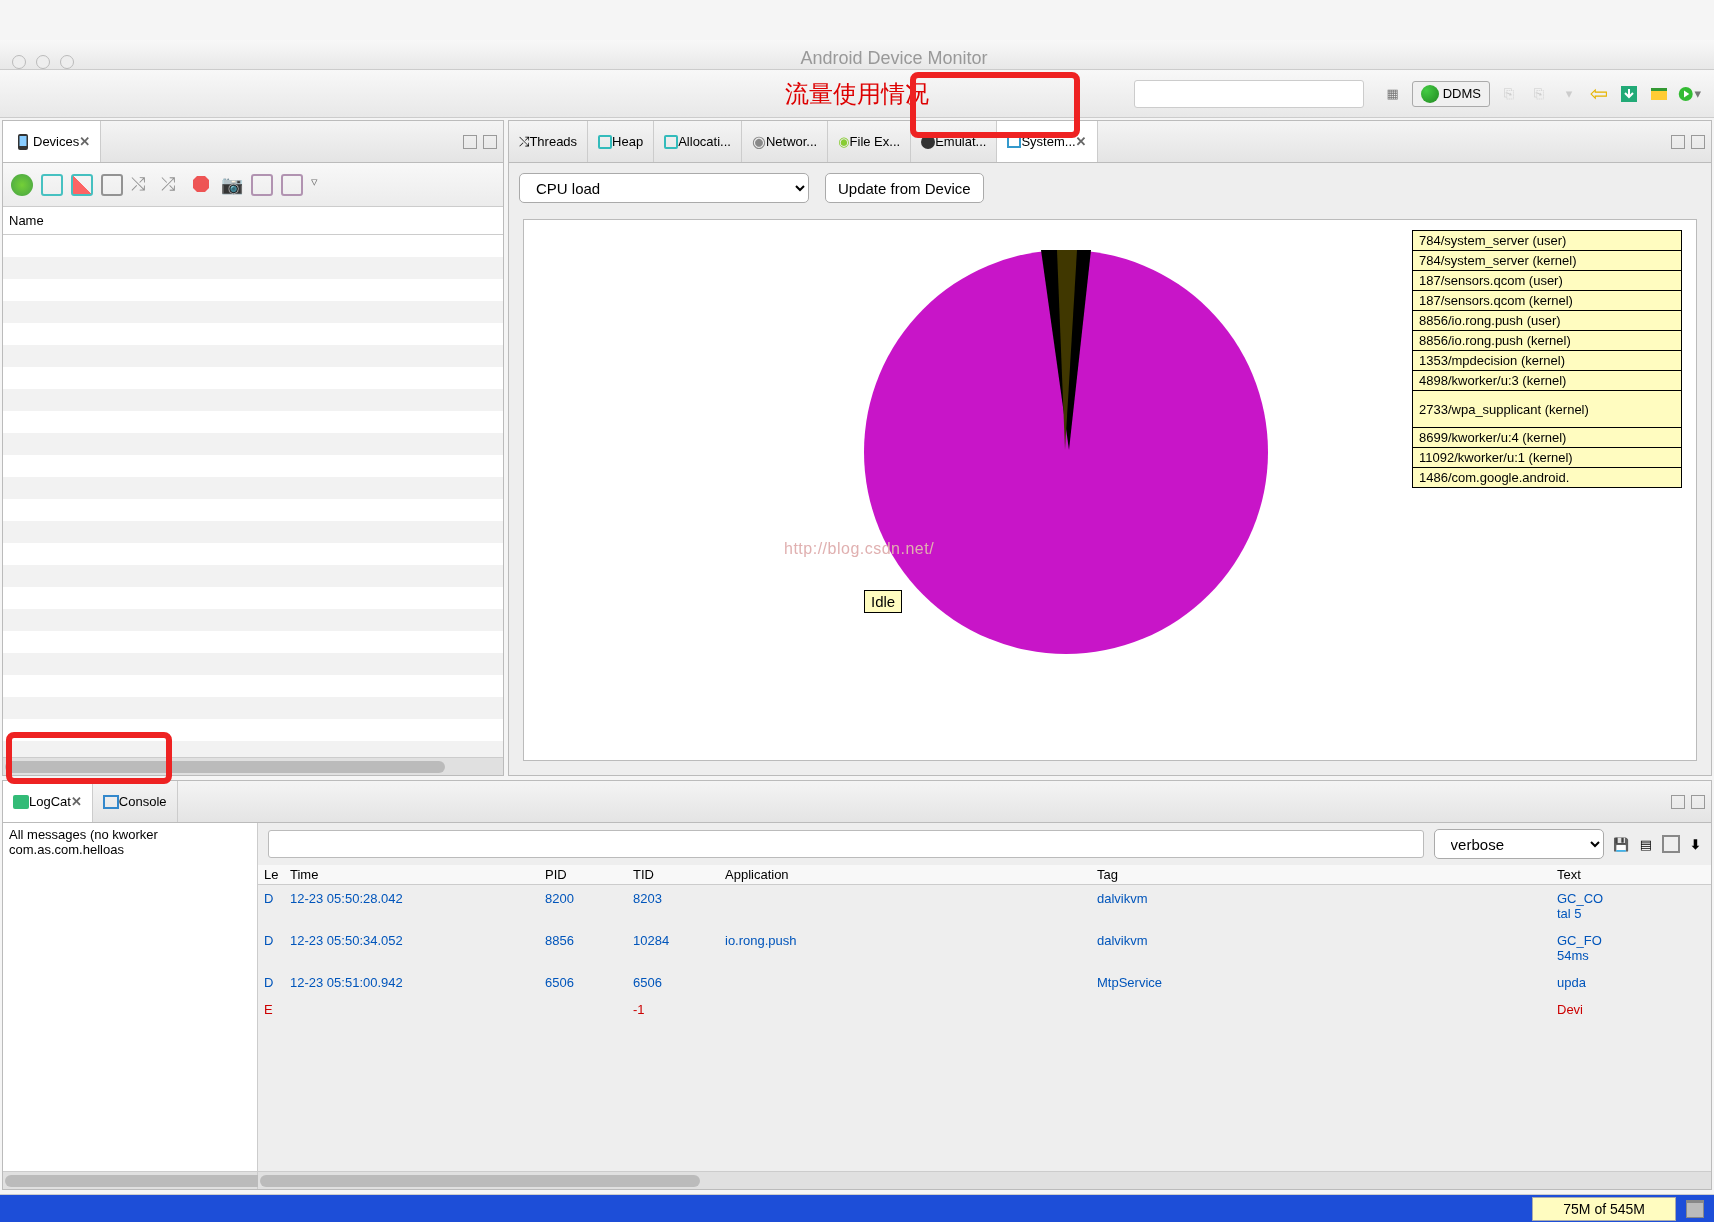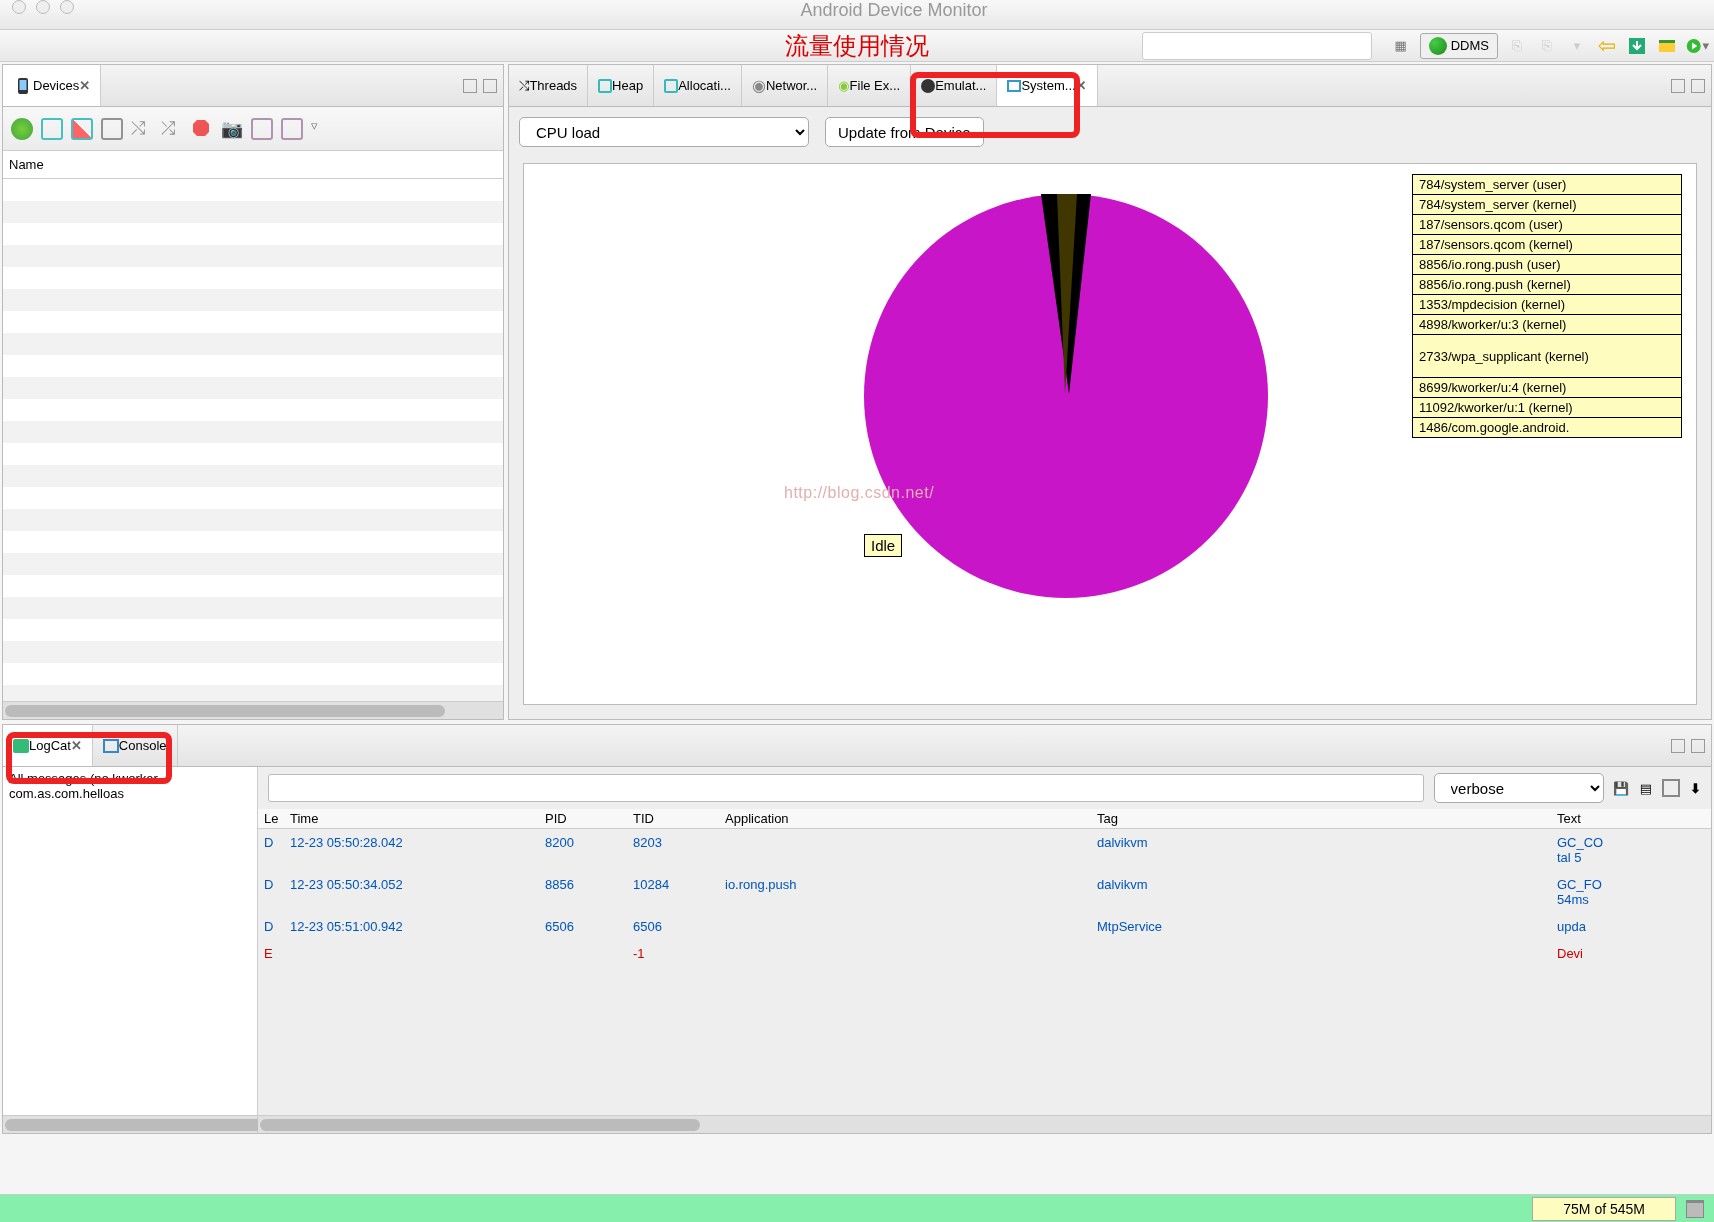--- a/index.html
+++ b/index.html
@@ -1,21 +1,21 @@
 <!DOCTYPE html>
 <html><head>
 <meta charset="utf-8">
 <style>
   *{box-sizing:border-box;margin:0;padding:0;font-family:Helvetica,Arial,sans-serif;font-size:13px;}
   body{background:#f5f5f5;width:1714px;height:1222px;overflow:hidden;position:relative;}
-  .titlebar{height:30px;display:flex;align-items:flex-start;background:linear-gradient(#f8f8f8,#e8e8e8);border-bottom:1px solid #ccc;}
+  .titlebar{height:30px;display:flex;align-items:flex-end;background:linear-gradient(#f8f8f8,#e8e8e8);border-bottom:1px solid #ccc;margin-top:40px;}
   .traffic{display:flex;gap:10px;padding-left:12px;}
   .traffic span{width:14px;height:14px;border-radius:50%;border:1px solid #bbb;background:#eee;}
   .title{flex:1;text-align:center;color:#999;font-size:18px;}
-  .toolbar{height:32px;border-bottom:1px solid #ccc;display:flex;align-items:center;justify-content:flex-end;padding:0 2px;background:linear-gradient(#f8f8f8,#e8e8e8);position:relative;}
+  .toolbar{height:48px;border-bottom:1px solid #ccc;display:flex;align-items:center;justify-content:flex-end;padding:0 10px;background:linear-gradient(#f8f8f8,#e8e8e8);position:relative;}
   .annot{position:absolute;left:50%;transform:translateX(-50%);color:#d00;font-size:24px;font-family:"PingFang SC","Microsoft YaHei",sans-serif;}
   .searchbox{width:230px;height:28px;border:1px solid #ccc;background:#fff;border-radius:3px;}
   .toolbar .btn{width:24px;height:24px;margin:0 3px;display:flex;align-items:center;justify-content:center;color:#777;}
   .ddms-btn{border:1px solid #aaa;border-radius:3px;padding:3px 8px;background:#f0f0f0;display:flex;align-items:center;gap:4px;margin:0 4px;}
   .ddms-ico{width:18px;height:18px;background:radial-gradient(circle at 30% 30%,#4c4,#282);border-radius:50%;}
   .main{display:flex;height:660px;}
   .panel{border:1px solid #bbb;margin:2px;background:#eee;display:flex;flex-direction:column;}
   .panel.left{width:502px;}
   .panel.right{flex:1;}
   .tabrow{display:flex;background:linear-gradient(#f4f4f4,#e4e4e4);border-bottom:1px solid #bbb;align-items:center;height:42px;}
@@ -33,21 +33,21 @@
   select.big,button.big{height:30px;border:1px solid #aaa;border-radius:5px;background:#fff;padding:0 12px;font-size:15px;}
   select.big{width:290px;}
   .chart-wrap{flex:1;margin:6px 14px 14px;border:1px solid #bbb;background:#fff;position:relative;overflow:hidden;}
   .pie{position:absolute;left:340px;top:30px;width:404px;height:404px;}
   .pie-main{width:100%;height:100%;border-radius:50%;background:#c815c8;}
   .pie-wedge{position:absolute;top:0;left:50%;width:0;height:0;transform:translateX(-50%);border-left:28px solid transparent;border-right:22px solid transparent;border-top:200px solid #000;filter:brightness(.25);}
   .pie-wedge::after{content:"";position:absolute;top:-200px;left:-12px;border-left:8px solid transparent;border-right:12px solid transparent;border-top:200px solid #fd0;}
   .idle-lbl{position:absolute;left:340px;top:370px;background:#fffcc0;border:1px solid #000;padding:2px 6px;font-size:15px;}
   .legend{position:absolute;right:14px;top:10px;display:flex;flex-direction:column;}
   .legend div{background:#fffcc0;border:1px solid #000;padding:2px 6px;font-size:13px;margin-bottom:-1px;white-space:nowrap;width:270px;}
-  .legend .two{height:44px;display:flex;align-items:center;}
+  .legend .two{height:38px;display:flex;align-items:center;}
   .wm{position:absolute;left:260px;top:320px;color:#e0b0b0;font-size:16px;letter-spacing:.5px;}
   .redbox{position:absolute;border:6px solid #e22;border-radius:8px;pointer-events:none;}
   .bottom{height:410px;margin:2px;border:1px solid #bbb;background:#eee;display:flex;flex-direction:column;justify-content:space-between;}
   .log-body{flex:1;display:flex;overflow:hidden;}
   .filters{width:255px;border-right:1px solid #ccc;display:flex;flex-direction:column;background:#f7f7f7;}
   .filters-hdr{padding:6px;display:flex;align-items:center;gap:8px;border-bottom:1px solid #ddd;}
   .plus{color:#1a1;font-weight:bold;font-size:20px;}
   .minus{color:#c33;font-weight:bold;font-size:20px;}
   .filter-list{flex:1;padding:4px 6px;font-size:15px;background:#fff;}
   .log-main{flex:1;display:flex;flex-direction:column;}
@@ -58,21 +58,21 @@
   .lg-hdr{border-bottom:1px solid #ccc;background:#f8f8f8;font-size:14px;}
   .lg-row{font-family:Menlo,Consolas,monospace;font-size:17px;color:#0055bb;padding:6px 0;}
   .lg-row.e{color:#c00;}
   .c-le{width:32px;padding-left:6px;}
   .c-ti{width:255px;}
   .c-pi{width:88px;}
   .c-td{width:92px;}
   .c-ap{width:372px;}
   .c-tg{width:460px;}
   .c-tx{flex:1;overflow:hidden;}
-  .status{position:absolute;bottom:0;left:0;right:0;height:28px;border-top:1px solid #ccc;background:#86efac;display:flex;align-items:center;justify-content:flex-end;padding:0 10px;gap:10px;}
+  .status{position:absolute;bottom:0;left:0;right:0;height:28px;border-top:1px solid #ccc;background:#1d4ed8;display:flex;align-items:center;justify-content:flex-end;padding:0 10px;gap:10px;}
   .status .mem{background:#fffcc0;border:1px solid #aaa;padding:3px 30px;font-size:14px;}
   .trash{width:18px;height:18px;border:1px solid #888;border-top:3px solid #888;background:#bbb;}
   svg.ico{width:20px;height:20px;}
   .x{font-family:Arial;font-weight:bold;color:#666;}
 </style>
 </head>
 <body>
 
 <div class="titlebar">
   <div class="traffic">

